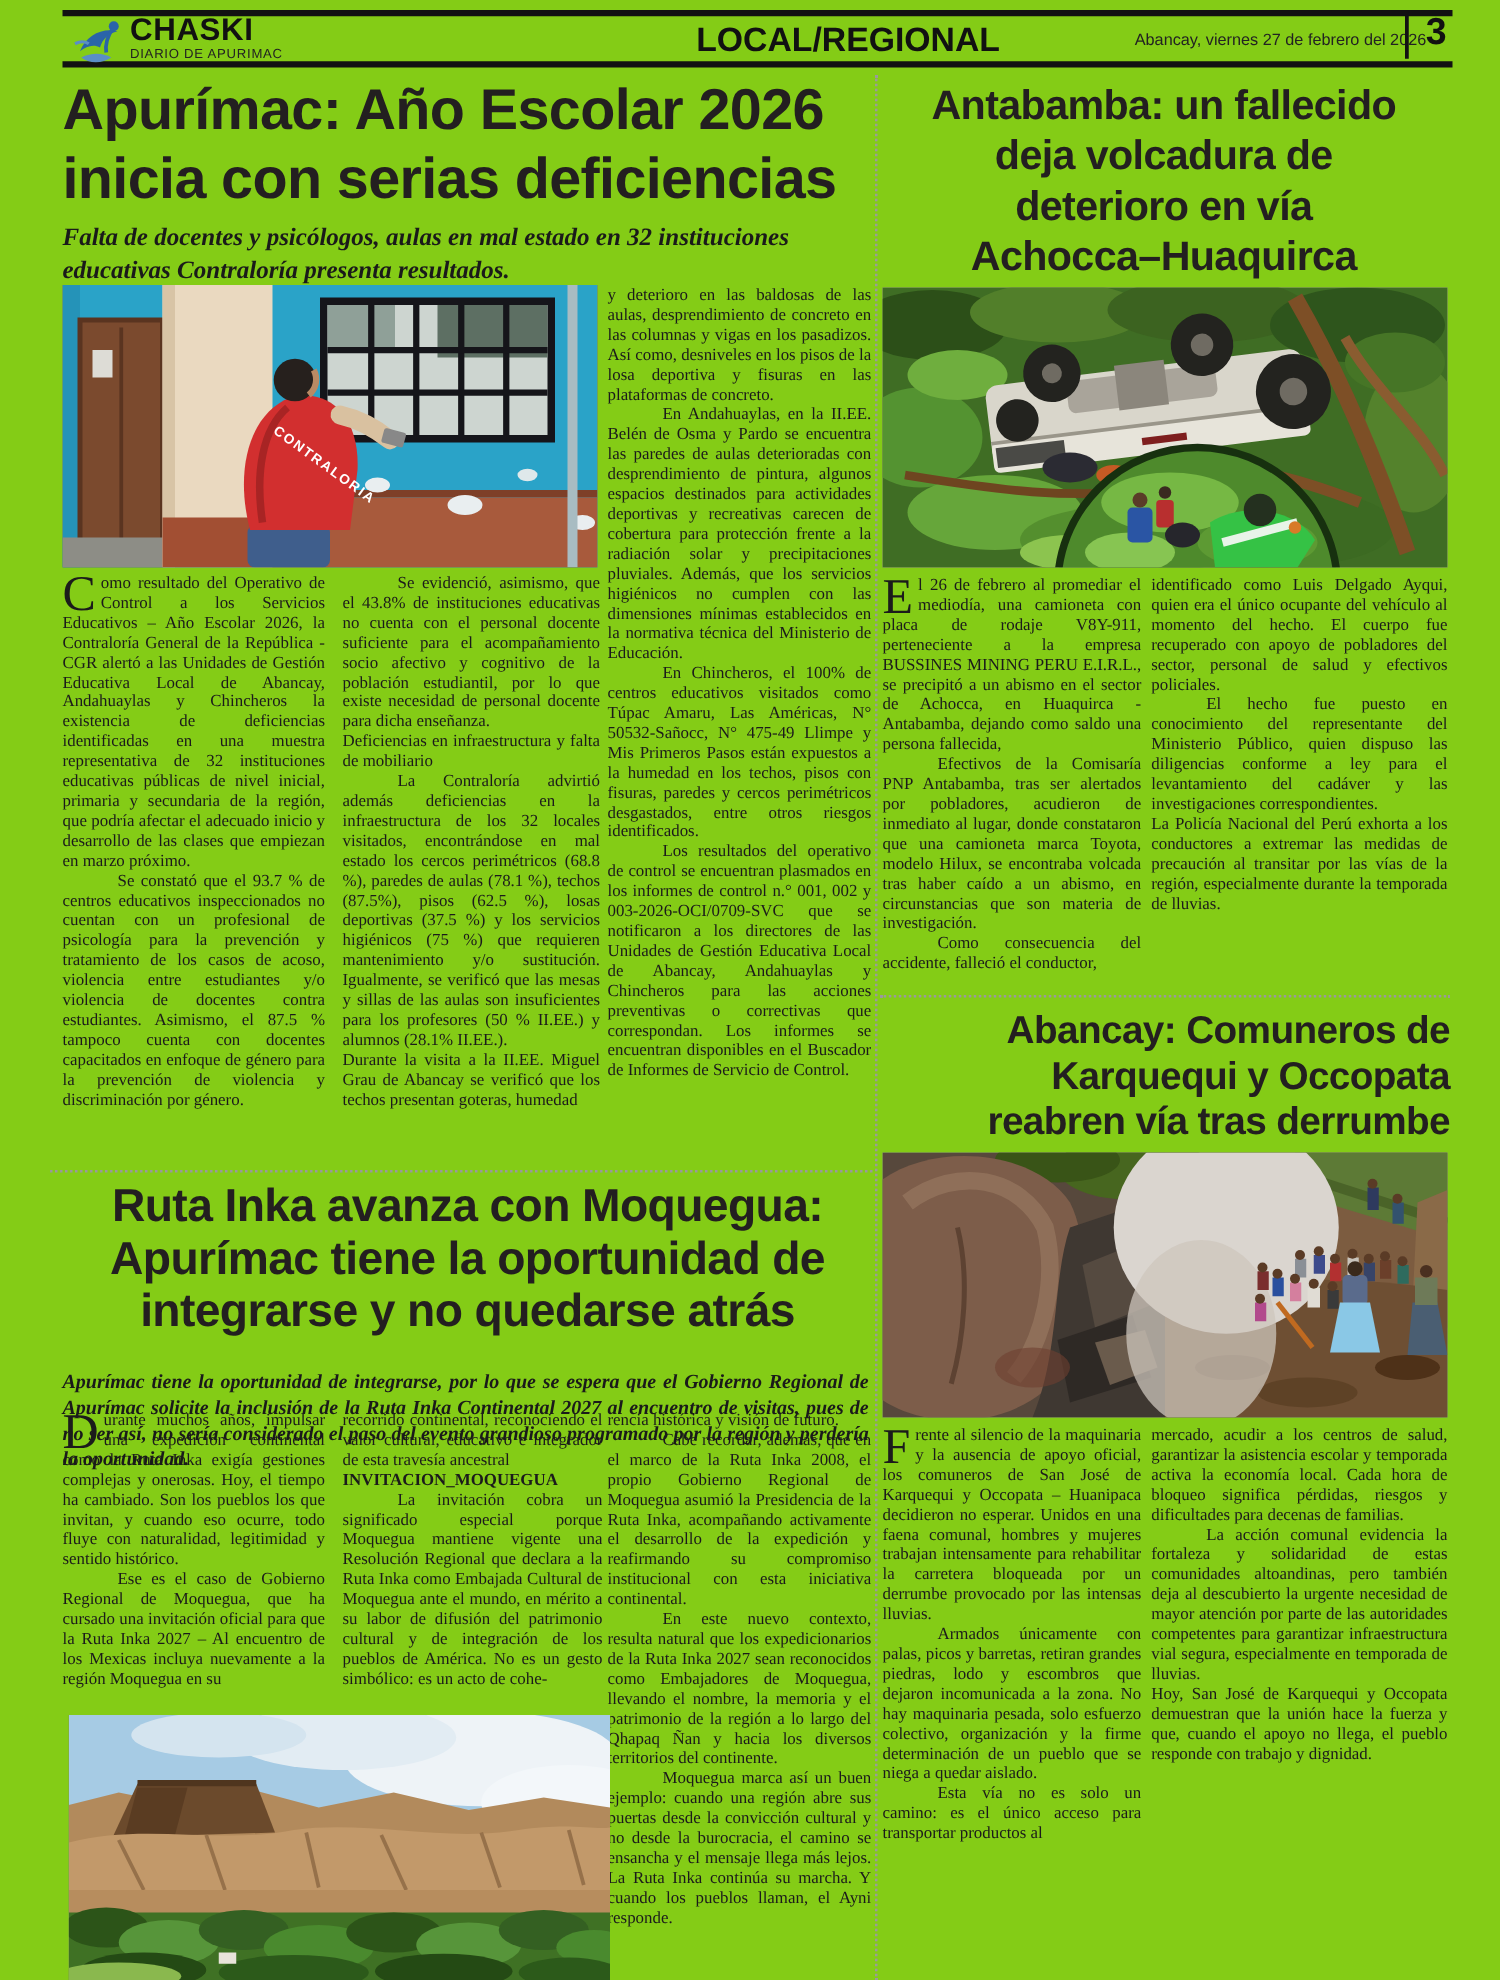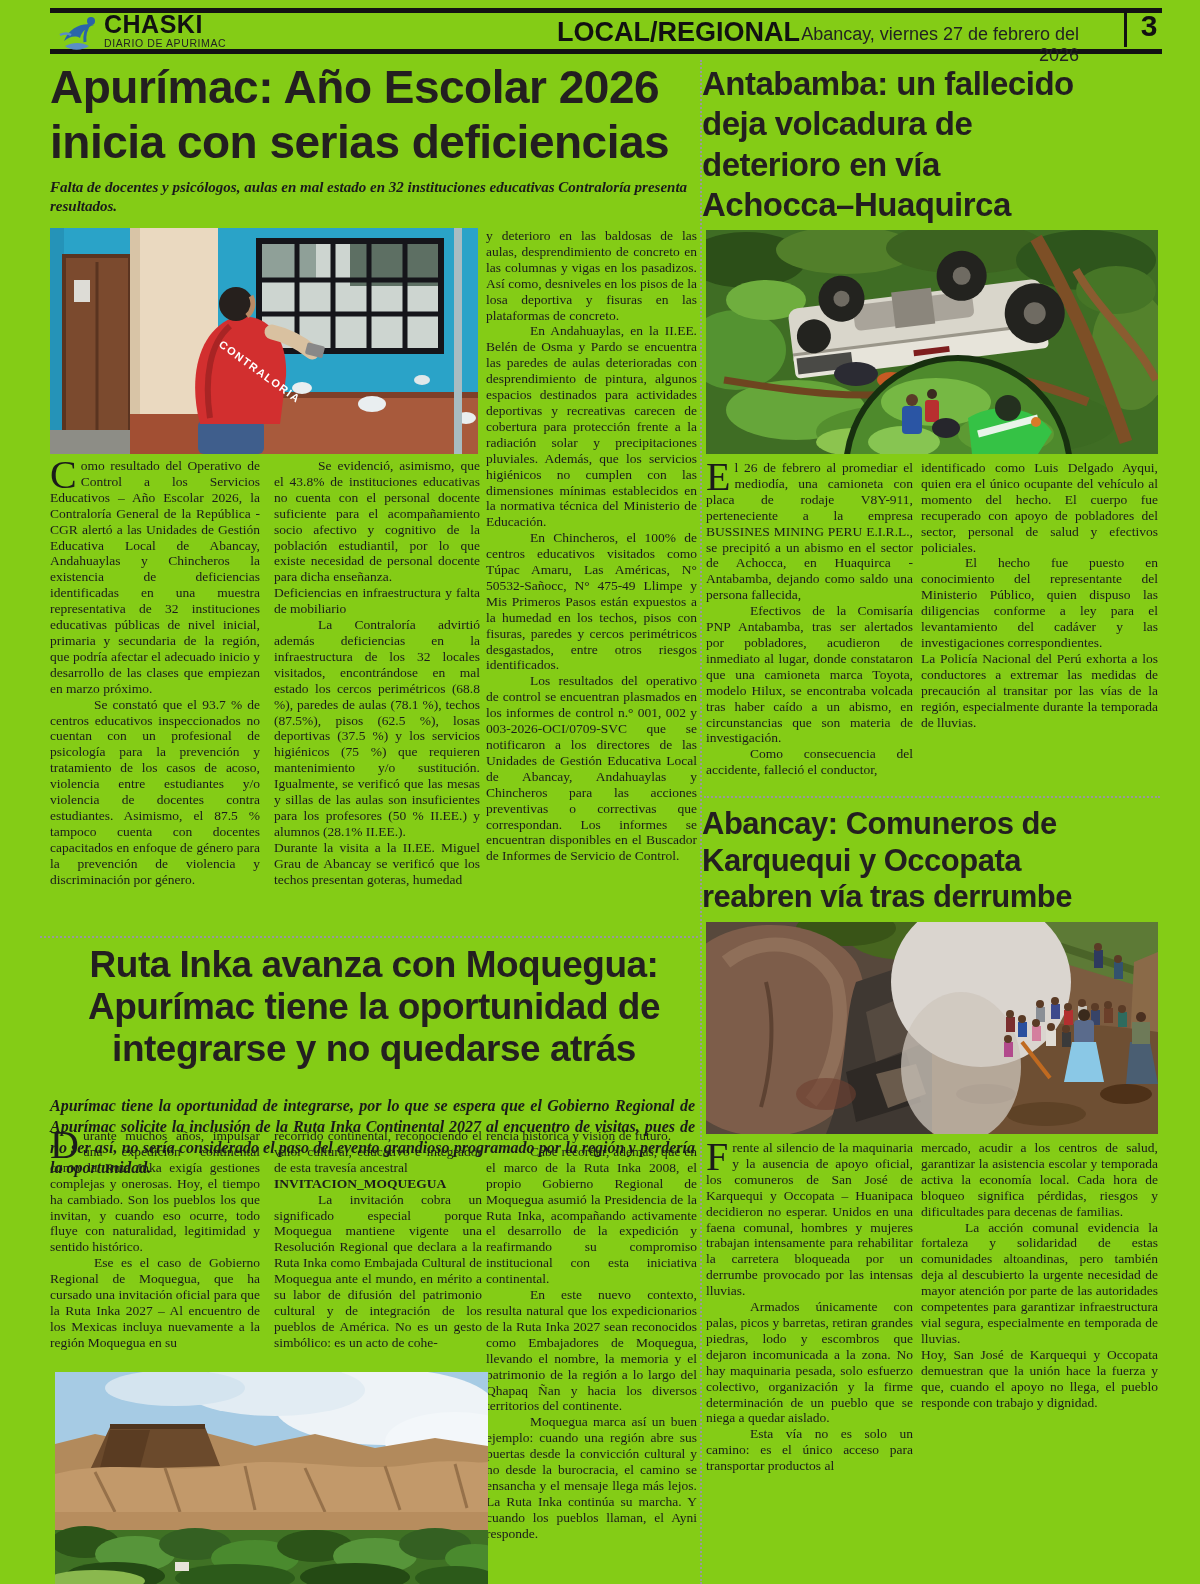--- a/index.html
+++ b/index.html
@@ -8,38 +8,38 @@
   
   .rule{position:absolute;left:50px;right:38px;height:5px;background:#121212;}
   .rule.top{top:8px;} .rule.bottom{top:49px;}
   .logo{position:absolute;left:56px;top:13px;width:44px;height:40px;}
   .brand{position:absolute;left:104px;top:10px;font-family:"Liberation Sans","DejaVu Sans",sans-serif;
          font-weight:900;font-size:25px;letter-spacing:.5px;color:#111;}
   .tagline{position:absolute;left:104px;top:37px;font-family:"Liberation Sans",sans-serif;
            font-size:10.5px;letter-spacing:.6px;color:#222;}
   .section{position:absolute;left:400px;top:17px;width:400px;text-align:right;
            font-family:"Liberation Sans","DejaVu Sans",sans-serif;font-weight:800;font-size:27px;color:#111;}
-  .date{position:absolute;left:794px;top:24px;width:285px;text-align:right;
-        font-family:"Liberation Sans",sans-serif;font-size:18px;color:#222;}
+  .date{position:absolute;left:856px;top:24px;width:285px;text-align:right;
+        font-family:"Liberation Sans",sans-serif;font-size:13px;color:#222;}
   .pnvline{position:absolute;left:1124px;top:12px;width:3px;height:35px;background:#121212;}
   .pagenum{position:absolute;left:1130px;top:9px;width:38px;text-align:center;
            font-family:"Liberation Sans",sans-serif;font-weight:800;font-size:30px;color:#111;}
   
   .vdot{position:absolute;left:700px;top:60px;height:1524px;border-left:2px dotted #9a9a9a;}
   .hdot{position:absolute;border-top:2px dotted #9a9a9a;}
   
   .title{position:absolute;font-family:"Liberation Sans","DejaVu Sans",sans-serif;
          font-weight:800;color:#231f20;letter-spacing:-0.5px;}
   .tl{display:block;}
   .t1{left:50px;top:60px;width:648px;font-size:46px;line-height:1.2;text-align:left;}
-  .t2{left:702px;top:64px;width:458px;font-size:33px;line-height:1.22;text-align:left;}
-  .t3{left:702px;top:806px;width:458px;font-size:31px;line-height:1.18;text-align:left;}
+  .t2{left:702px;top:64px;width:458px;font-size:33px;line-height:1.22;text-align:center;}
+  .t3{left:702px;top:806px;width:458px;font-size:31px;line-height:1.18;text-align:right;}
   .t4{left:50px;top:944px;width:648px;font-size:37px;line-height:1.14;text-align:center;}
   .lede{position:absolute;font-weight:bold;font-style:italic;color:#1a1a1a;}
-  .lede1{left:50px;top:178px;width:640px;font-size:15px;line-height:1.28;}
+  .lede1{left:50px;top:178px;width:640px;font-size:20px;line-height:1.28;}
   .lede4{left:50px;top:1064px;width:645px;font-size:16px;line-height:1.3;text-align:justify;margin-top:32px;}
   
   .col{position:absolute;text-align:justify;font-size:13.5px;line-height:15.9px;color:#1b1b1b;}
   .col p{margin:0;}
   .col p.ind{text-indent:44px;}
   .col p.b{font-weight:bold;}
   .dcap{float:left;font-size:40px;line-height:27px;padding:3px 4px 0 0;font-weight:normal;color:#1b1b1b;}
   .clip{overflow:hidden;}
   
   .photo{position:absolute;overflow:hidden;background:#777;}

